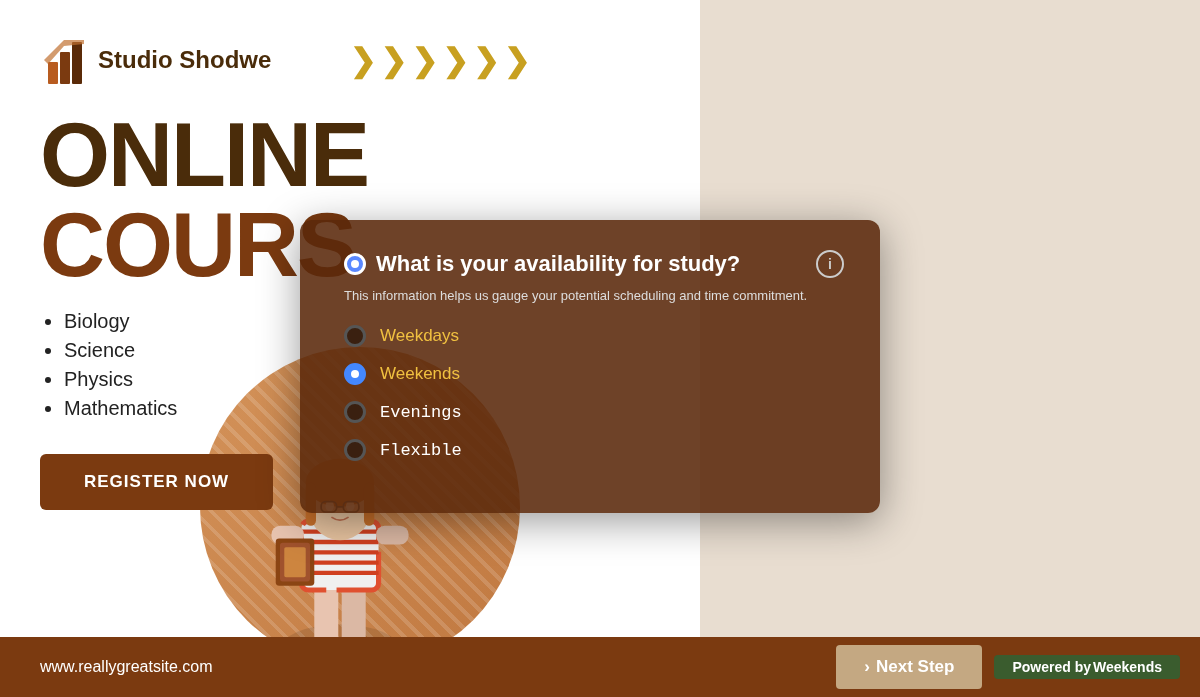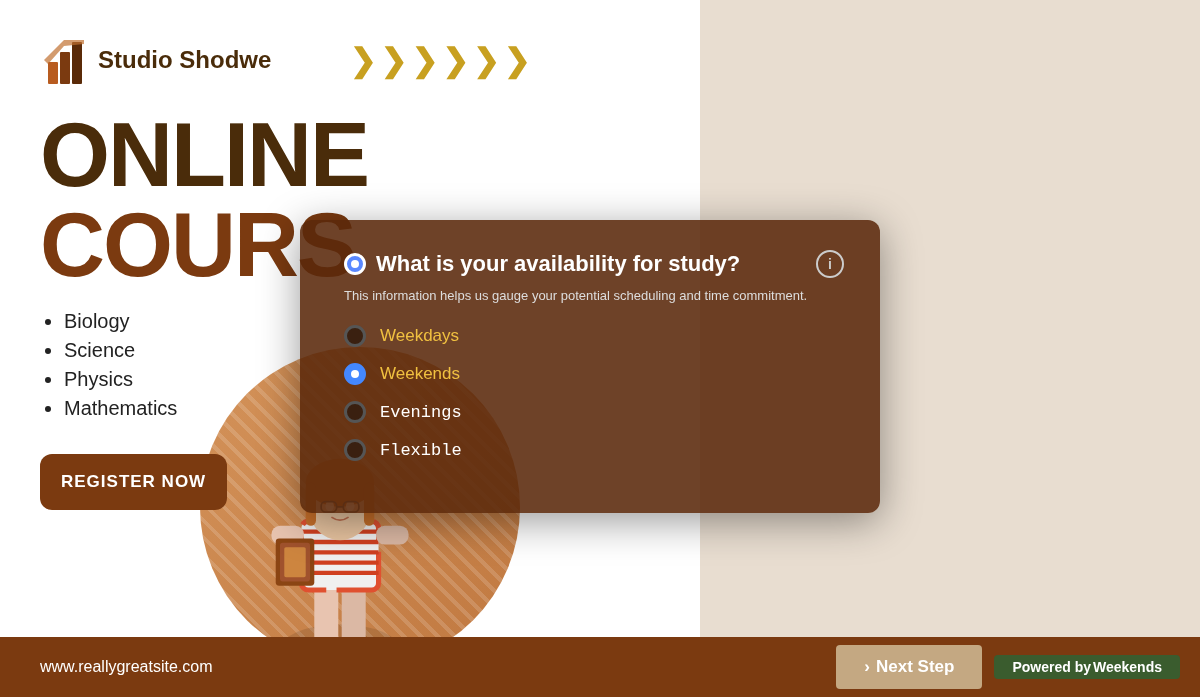--- a/index.html
+++ b/index.html
@@ -107,25 +107,25 @@
       color: #222;
       margin-bottom: 6px;
       font-weight: 500;
     }
 
     .register-btn {
       margin-top: 28px;
       background: #7b3a10;
       color: #fff;
       border: none;
-      padding: 18px 21px;
+      padding: 18px 44px;
       font-size: 17px;
       font-weight: 800;
       letter-spacing: 1px;
-      border-radius: 12px;
+      border-radius: 6px;
       cursor: pointer;
       text-transform: uppercase;
     }
 
     
     .footer-bar {
       position: absolute;
       bottom: 0;
       left: 0;
       width: 700px;

